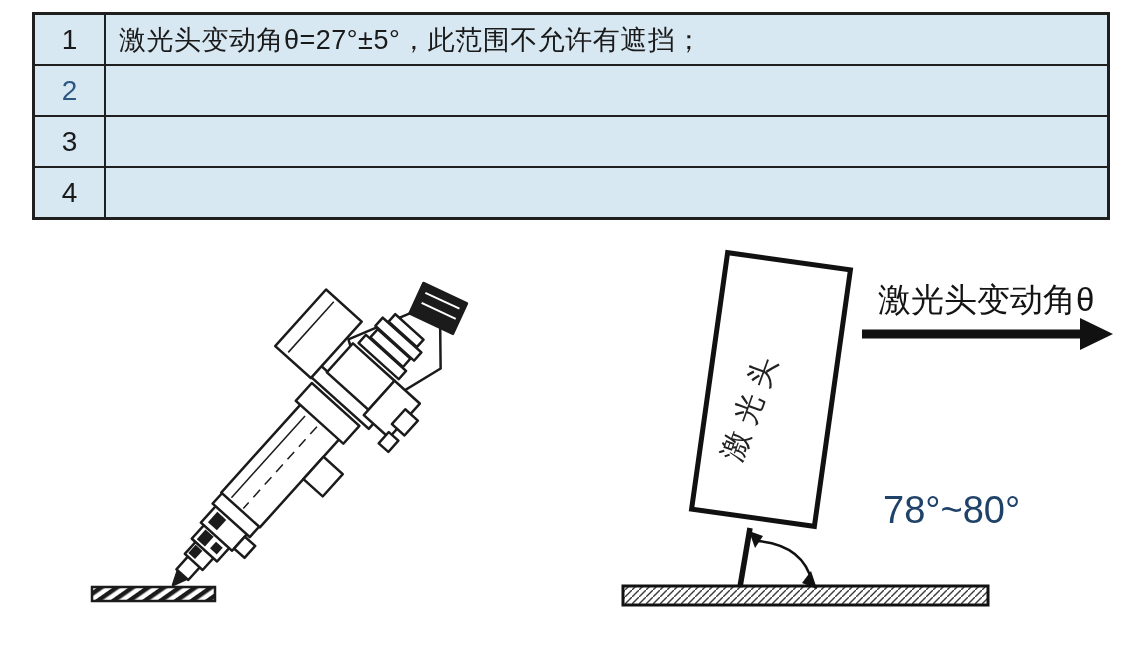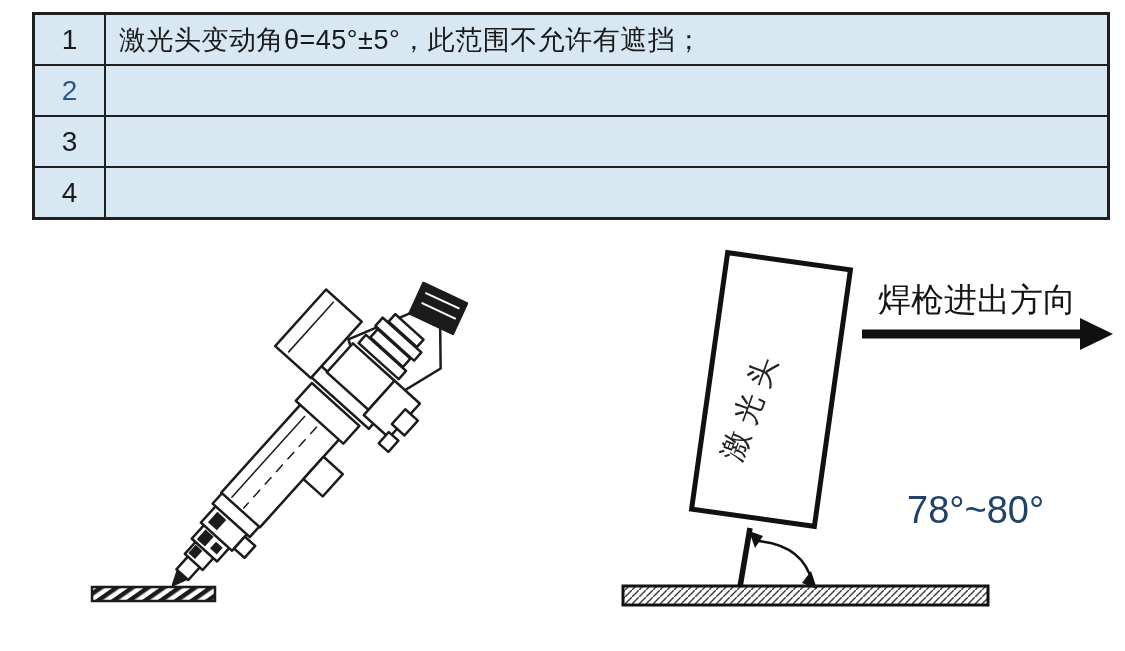--- a/index.html
+++ b/index.html
@@ -25,29 +25,29 @@
     flex:1;display:flex;align-items:center;
     padding-left:13px;font-size:27px;letter-spacing:0.5px;
     white-space:nowrap;overflow:hidden;
   }
   
   .fig{position:absolute;}
   #left-fig{left:60px;top:240px;}
   #right-fig{left:590px;top:240px;}
   .overlay-label{position:absolute;white-space:nowrap;}
   #motion-label{left:878px;top:278px;font-size:33px;color:#141414;}
-  #angle-label{left:883px;top:489px;font-size:38px;margin-left:24px;}
+  #angle-label{left:883px;top:489px;font-size:38px;}
 </style>
 </head>
 <body>
 
 <div class="spec-table" style="background-color: rgb(216, 232, 242);">
   <div class="spec-row">
     <div class="num-cell" style="color: rgb(26, 26, 26);">1</div>
-    <div class="text-cell">激光头变动角θ=45°±5°，此范围不允许有遮挡；</div>
+    <div class="text-cell">激光头变动角θ=27°±5°，此范围不允许有遮挡；</div>
   </div>
   <div class="spec-row">
     <div class="num-cell" style="color: rgb(44, 87, 130);">2</div>
   </div>
   <div class="spec-row">
     <div class="num-cell" style="color: rgb(26, 26, 26);">3</div>
   </div>
   <div class="spec-row">
     <div class="num-cell" style="color: rgb(26, 26, 26);">4</div>
   </div>
@@ -134,14 +134,14 @@
     <polygon points="159,291 173,296 165,308" fill="#111111" stroke="none"></polygon>
     <polygon points="227,349 212,343 221,331" fill="#111111" stroke="none"></polygon>
   </g>
 
   <g>
     <line x1="272" y1="94" x2="492" y2="94" stroke="#111111" stroke-width="9"></line>
     <polygon points="490,78 523,94 490,110" fill="#111111"></polygon>
   </g>
 </svg>
 
-<div class="overlay-label" id="motion-label">焊枪进出方向</div>
+<div class="overlay-label" id="motion-label">激光头变动角θ</div>
 <div class="overlay-label" id="angle-label" style="color: rgb(31, 66, 104);">78°~80°</div>
 
 </body></html>

